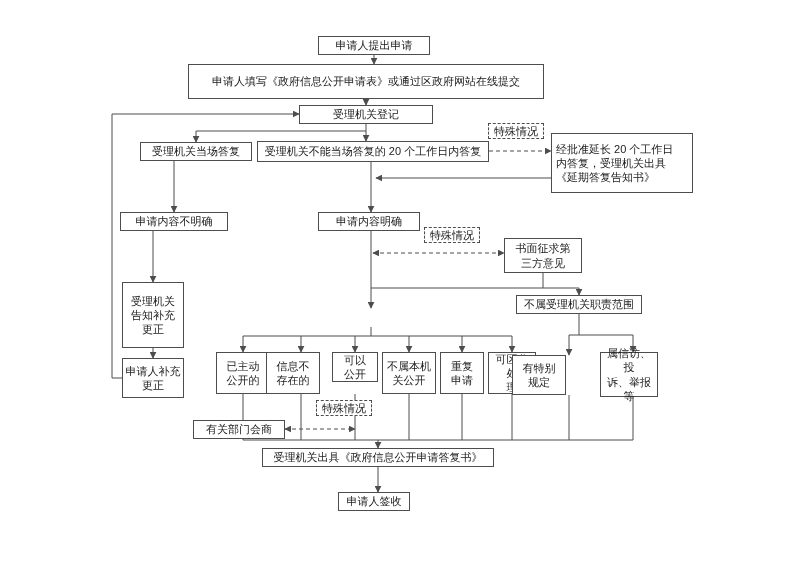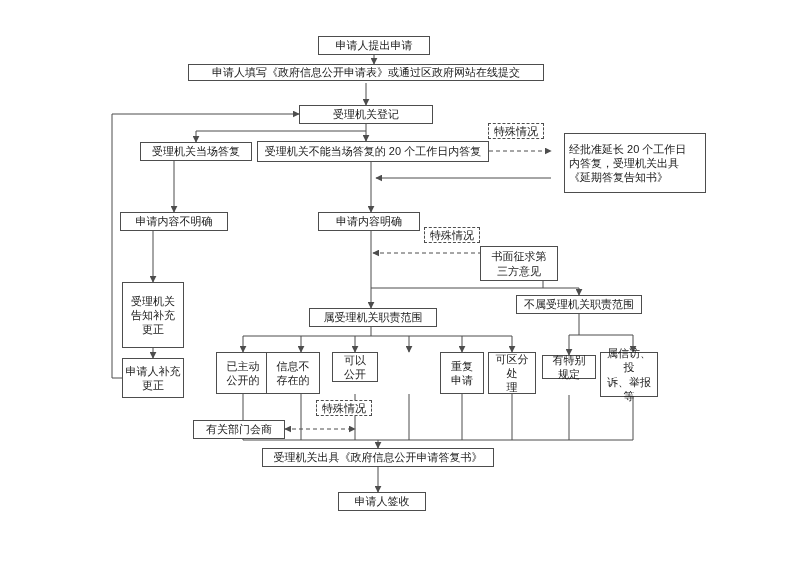--- a/index.html
+++ b/index.html
@@ -105,77 +105,78 @@
 
     <g>
       <path class="edge dashed" d="M489 151 H551" marker-end="url(#arr)"></path>
       <path class="edge dashed" d="M373 253 H504" marker-start="url(#arr)" marker-end="url(#arr)"></path>
       <path class="edge dashed" d="M285 429 H355" marker-start="url(#arr)" marker-end="url(#arr)"></path>
     </g>
   </svg>
 
   <div class="node" style="left:318px; top:36px; width:112px; height:19px;">申请人提出申请</div>
 
-  <div class="node" style="left:188px; top:64px; width:356px; height:17px;">申请人填写《政府信息公开申请表》或通过区政府网站在线提交</div>
+  <div class="node" style="left:188px; top:64px; width:356px; height:35px;">申请人填写《政府信息公开申请表》或通过区政府网站在线提交</div>
 
   <div class="node" style="left:140px; top:142px; width:112px; height:19px;">受理机关当场答复</div>
 
   <div class="node" style="left:299px; top:105px; width:134px; height:19px;">受理机关登记</div>
 
   <div class="node" style="left:257px; top:141px; width:232px; height:21px;">受理机关不能当场答复的 20 个工作日内答复</div>
 
   <div class="node dashed" style="left:488px; top:123px; width:56px; height:16px;">特殊情况</div>
 
-  <div class="node left" style="left:551px; top:133px; width:142px; height:60px;margin-left:13px;">经批准延长 20 个工作日
+  <div class="node left" style="left:551px; top:133px; width:142px; height:60px;">经批准延长 20 个工作日
 内答复，受理机关出具
 《延期答复告知书》</div>
 
   <div class="node" style="left:120px; top:212px; width:108px; height:19px;">申请内容不明确</div>
 
   <div class="node" style="left:318px; top:212px; width:102px; height:19px;">申请内容明确</div>
 
   <div class="node dashed" style="left:424px; top:227px; width:56px; height:16px;">特殊情况</div>
 
-  <div class="node" style="left:480px; top:238px; width:78px; height:35px;margin-top:8px;">书面征求第
+  <div class="node" style="left:504px; top:238px; width:78px; height:35px;">书面征求第
 三方意见</div>
 
   <div class="node" style="left:122px; top:282px; width:62px; height:66px;">受理机关
 告知补充
 更正</div>
 
-  <div class="node" style="left:309px; top:308px; width:128px; height:19px;">属受理机关职责范围</div>
 
   <div class="node" style="left:516px; top:295px; width:126px; height:19px;">不属受理机关职责范围</div>
 
   <div class="node" style="left:122px; top:358px; width:62px; height:40px;">申请人补充
 更正</div>
 
   <div class="node" style="left:216px; top:352px; width:54px; height:42px;">已主动
 公开的</div>
 
   <div class="node" style="left:266px; top:352px; width:54px; height:42px;">信息不
 存在的</div>
 
   <div class="node" style="left:332px; top:352px; width:46px; height:30px;">可以
 公开</div>
 
+  <div class="node" style="left:382px; top:352px; width:54px; height:42px;">不属本机
+关公开</div>
 
   <div class="node" style="left:488px; top:352px; width:48px; height:42px;">可区分处
 理</div>
 
   <div class="node" style="left:440px; top:352px; width:44px; height:42px;">重复
 申请</div>
 
-  <div class="node" style="left:542px; top:355px; width:54px; height:24px;">有特别
+  <div class="node" style="left:512px; top:355px; width:54px; height:40px;">有特别
 规定</div>
 
   <div class="node" style="left:600px; top:352px; width:58px; height:45px;">属信访、投
 诉、举报等</div>
 
   <div class="node dashed" style="left:316px; top:400px; width:56px; height:16px;">特殊情况</div>
 
   <div class="node" style="left:193px; top:420px; width:92px; height:19px;">有关部门会商</div>
 
   <div class="node" style="left:262px; top:448px; width:232px; height:19px;">受理机关出具《政府信息公开申请答复书》</div>
 
-  <div class="node" style="left:338px; top:492px; width:88px; height:19px;">申请人签收</div>
+  <div class="node" style="left:338px; top:492px; width:72px; height:19px;">申请人签收</div>
 
 </div>
 
 </body></html>

